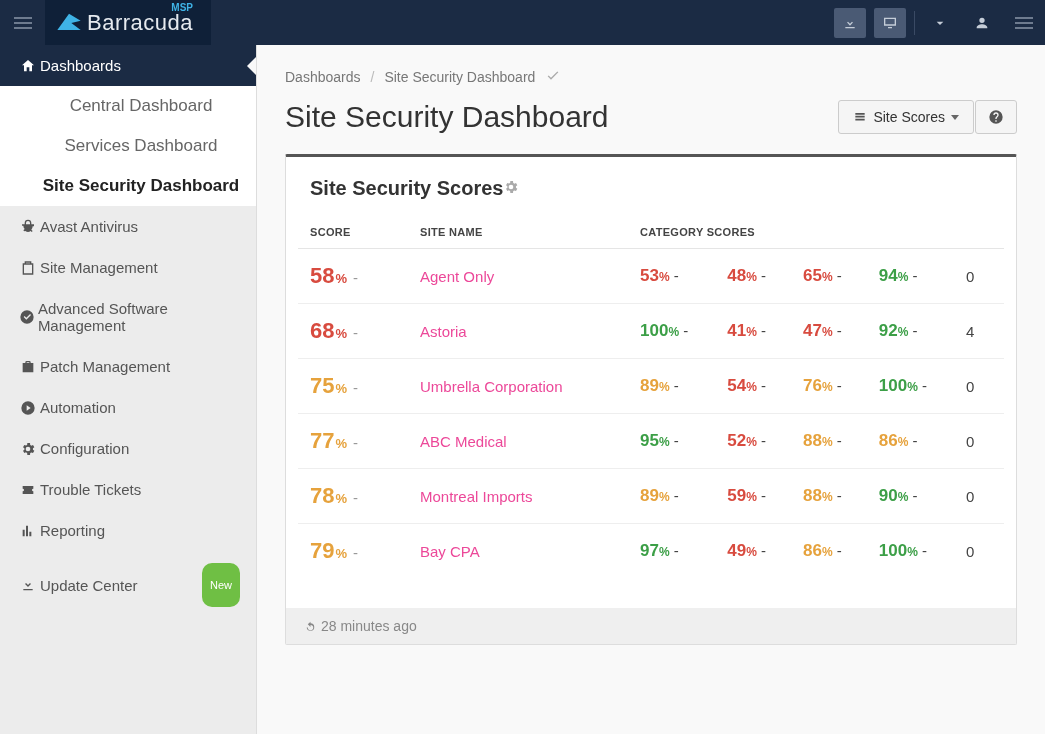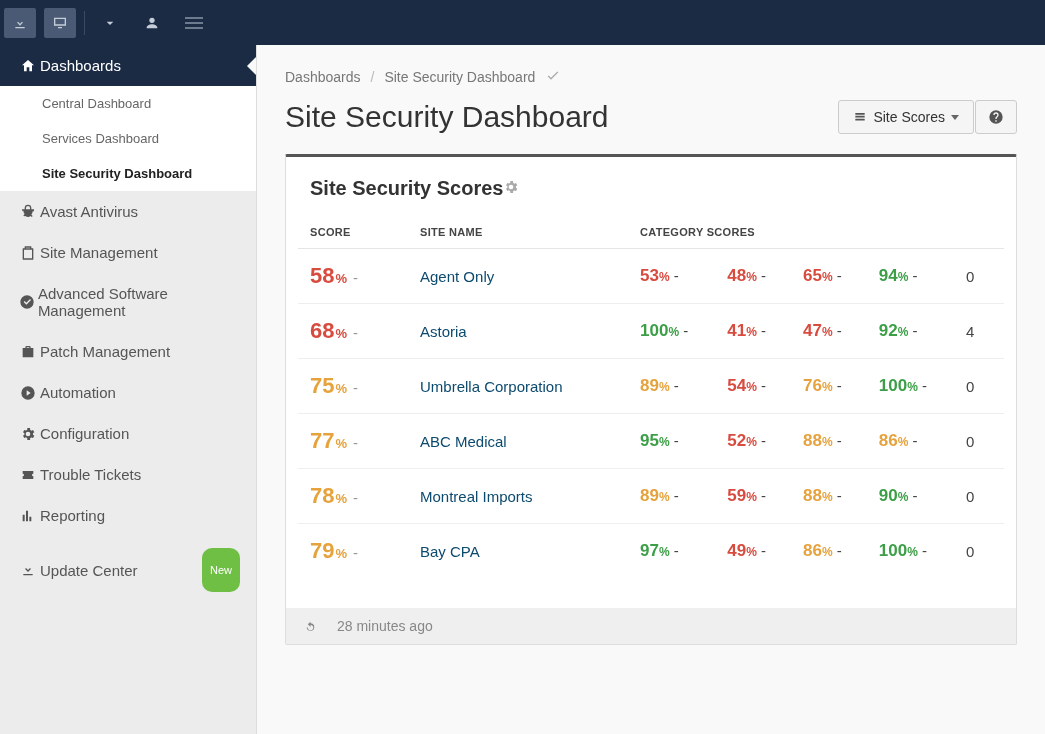--- a/index.html
+++ b/index.html
@@ -77,22 +77,23 @@
   .nav-item.active-top::after {
     content: ""; position: absolute; right: -1px; top: 50%; transform: translateY(-50%);
     width: 0; height: 0; border-top: 10px solid transparent; border-bottom: 10px solid transparent;
     border-right: 10px solid #f9f9f9;
   }
   .nav-item .badge {
     background: #6fbf44; color: #fff; font-size: 11px; padding: 16px 8px; border-radius: 10px;
     margin-left: auto;
   }
   .sub-item {
-    padding: 10px 16px 10px 42px; cursor: pointer; color: #666; font-size: 13px;
+    padding: 10px 16px 10px 42px; cursor: pointer; color: #666; font-size: 17px;
     background: #fff;
+    text-align: center;
   }
   .sub-item.active { color: #222; font-weight: 700; background: #fff; }
   .sub-items { background: #fff; }
   .nav-item svg, .sub-item svg { width: 16px; height: 16px; fill: currentColor; }
 
   
   .breadcrumb {
     padding: 22px 28px 8px 28px; color: #777; font-size: 14px;
     display: flex; align-items: center; gap: 10px;
   }
@@ -139,35 +140,47 @@
     vertical-align: middle;
   }
   table.scores tr:last-child td { border-bottom: none; }
   .score-main { font-weight: 700; }
   .score-num { font-size: 22px; }
   .score-pct { font-size: 13px; margin-left: 1px; }
   .score-dash { color: #999; font-weight: 400; margin-left: 6px; }
   .cat { white-space: nowrap; }
   .cat .num { font-size: 17px; font-weight: 600; }
   .cat .pct { font-size: 12px; font-weight: 600; }
-  .site-link { color: #0c4a6e; text-decoration: none; }
+  .site-link { color: #ec4899; text-decoration: none; }
   .c-red { color: #d84b3f; }
   .c-orange { color: #e6a23c; }
   .c-green { color: #3c9f47; }
 
   .card-footer {
     background: #efefef; color: #888; font-size: 14px; padding: 10px 18px;
-    display: flex; align-items: center; gap: 20px;
+    display: flex; align-items: center; gap: 4px;
   }
   .card-footer svg { width: 13px; height: 13px; fill: #888; }
 </style>
 </head>
 <body>
 
 <div class="topbar">
+  <div class="topbar-left">
+    <div class="hamburger">
+      <span class="hamburger-lines"></span>
+    </div>
+    <div class="logo-wrap">
+      <svg class="logo-icon" viewBox="0 0 24 24" width="28" height="28">
+          <path fill="#3fb3e6" d="M2 18 L12 4 L22 10 L14 12 L22 18 Z"></path>
+        </svg>
+      <span class="logo-text">Barracuda</span>
+      <span class="logo-msp">MSP</span>
+    </div>
+  </div>
   <div class="topbar-right">
     <div class="topbar-btn boxed">
       <svg viewBox="0 0 24 24">
           <path d="M12 3v10l-3-3-1.4 1.4L12 16l4.4-4.6L15 10l-3 3V3h0zM5 18h14v2H5z"></path>
         </svg>
     </div>
     <div class="topbar-btn boxed">
       <svg viewBox="0 0 24 24">
           <path d="M3 4h18v12H3zM9 20h6v-2H9zM5 6v8h14V6z"></path>
         </svg>

